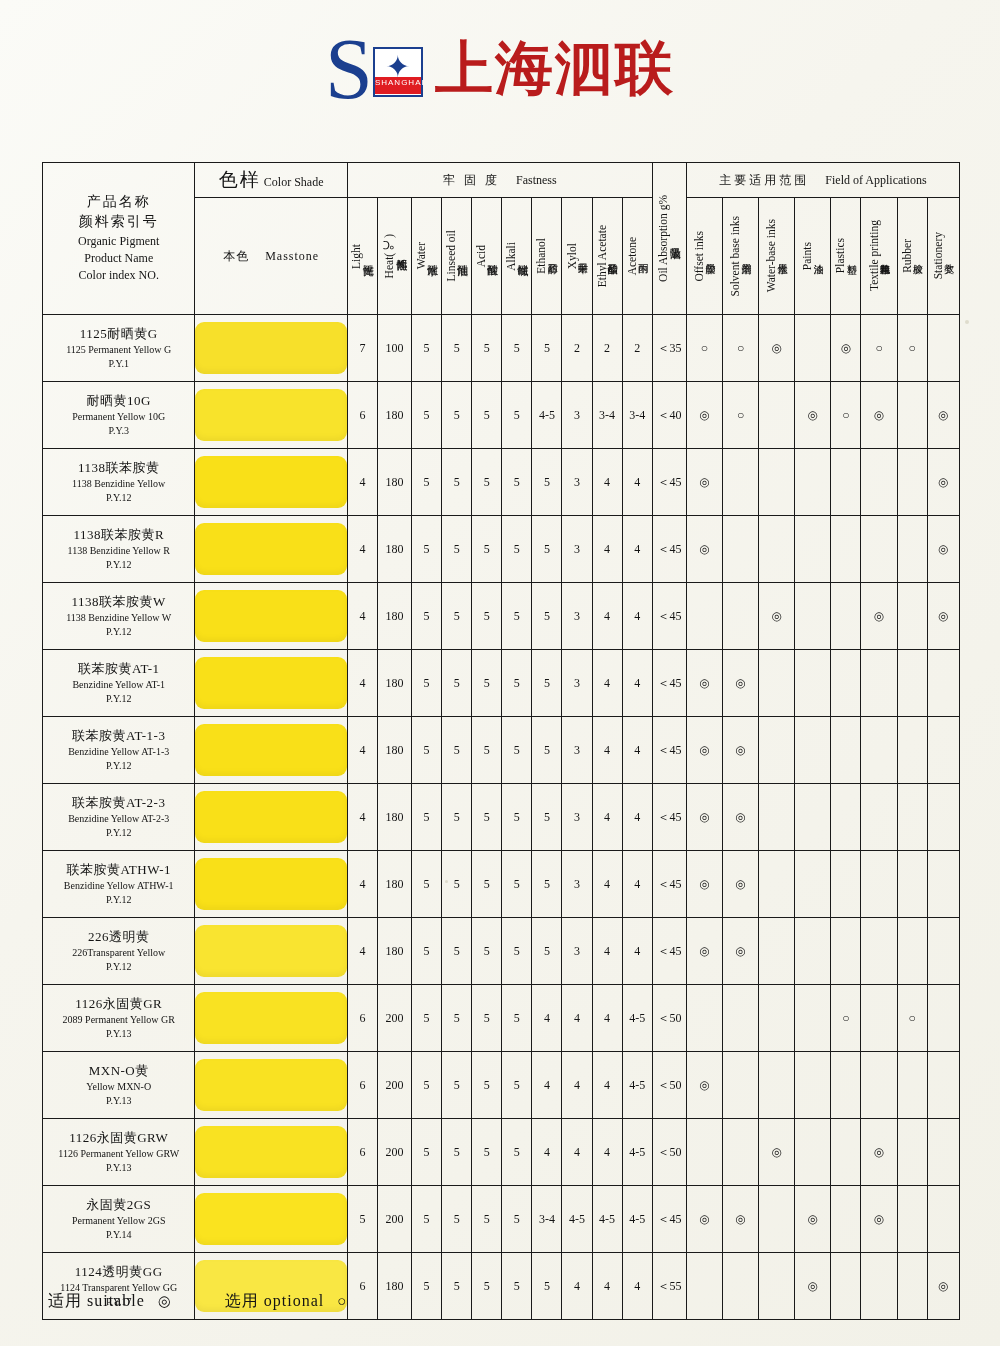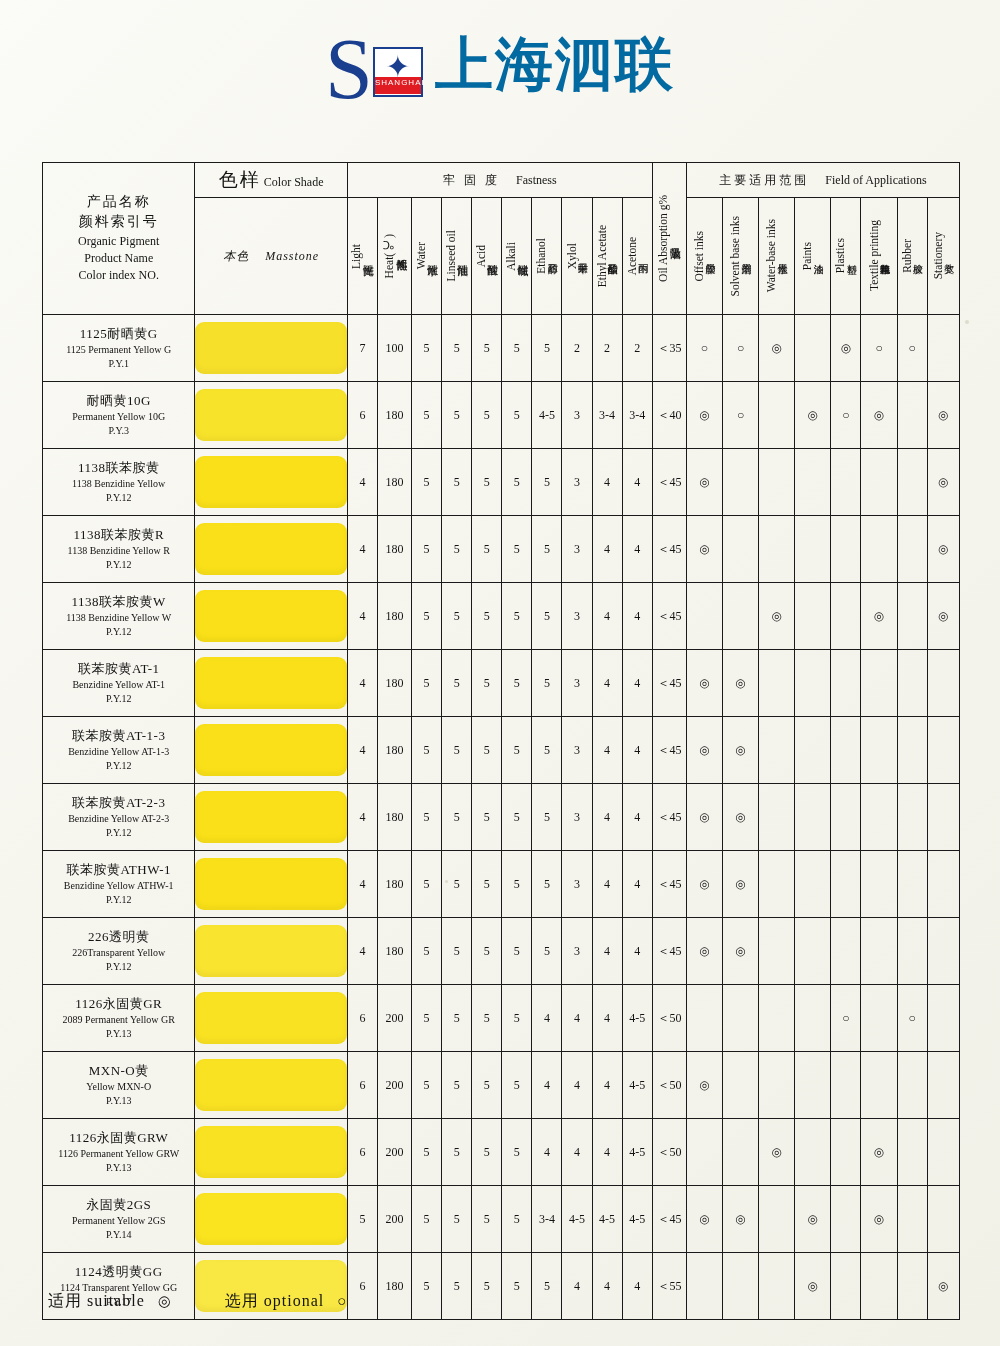--- a/index.html
+++ b/index.html
@@ -74,24 +74,24 @@
     height: 17px;
     background: #e01c22;
     color: #fff;
     font-size: 8px;
     line-height: 11px;
     text-align: center;
     letter-spacing: 1px;
     font-family: "Liberation Sans", sans-serif;
   }
   .logo-cn {
-    font-family: Liberation Mono, monospace;
+    font-family: Liberation Serif, serif;
     font-size: 58px;
     font-weight: bold;
-    color: #0369a1;
+    color: #b91c1c;
     line-height: 1;
     letter-spacing: 2px;
   }
   .logo-en {
     font-family: "Liberation Serif", serif;
     font-size: 35px;
     color: #1b3f8f;
     margin-top: -12px;
     margin-left: 46px;
     letter-spacing: 0px;
@@ -132,21 +132,20 @@
   .h-shade .cn {
     font-size: 19px;
     letter-spacing: 2px;
   }
   .h-shade .en {
     font-size: 12px;
   }
   .h-shade-2 {
     font-size: 14px;
     letter-spacing: 1px;
-    font-style: italic;
   }
   .grouphdr {
     font-size: 13px;
     letter-spacing: 3px;
   }
   .grouphdr .en {
     letter-spacing: 0;
     margin-left: 10px;
   }
   

